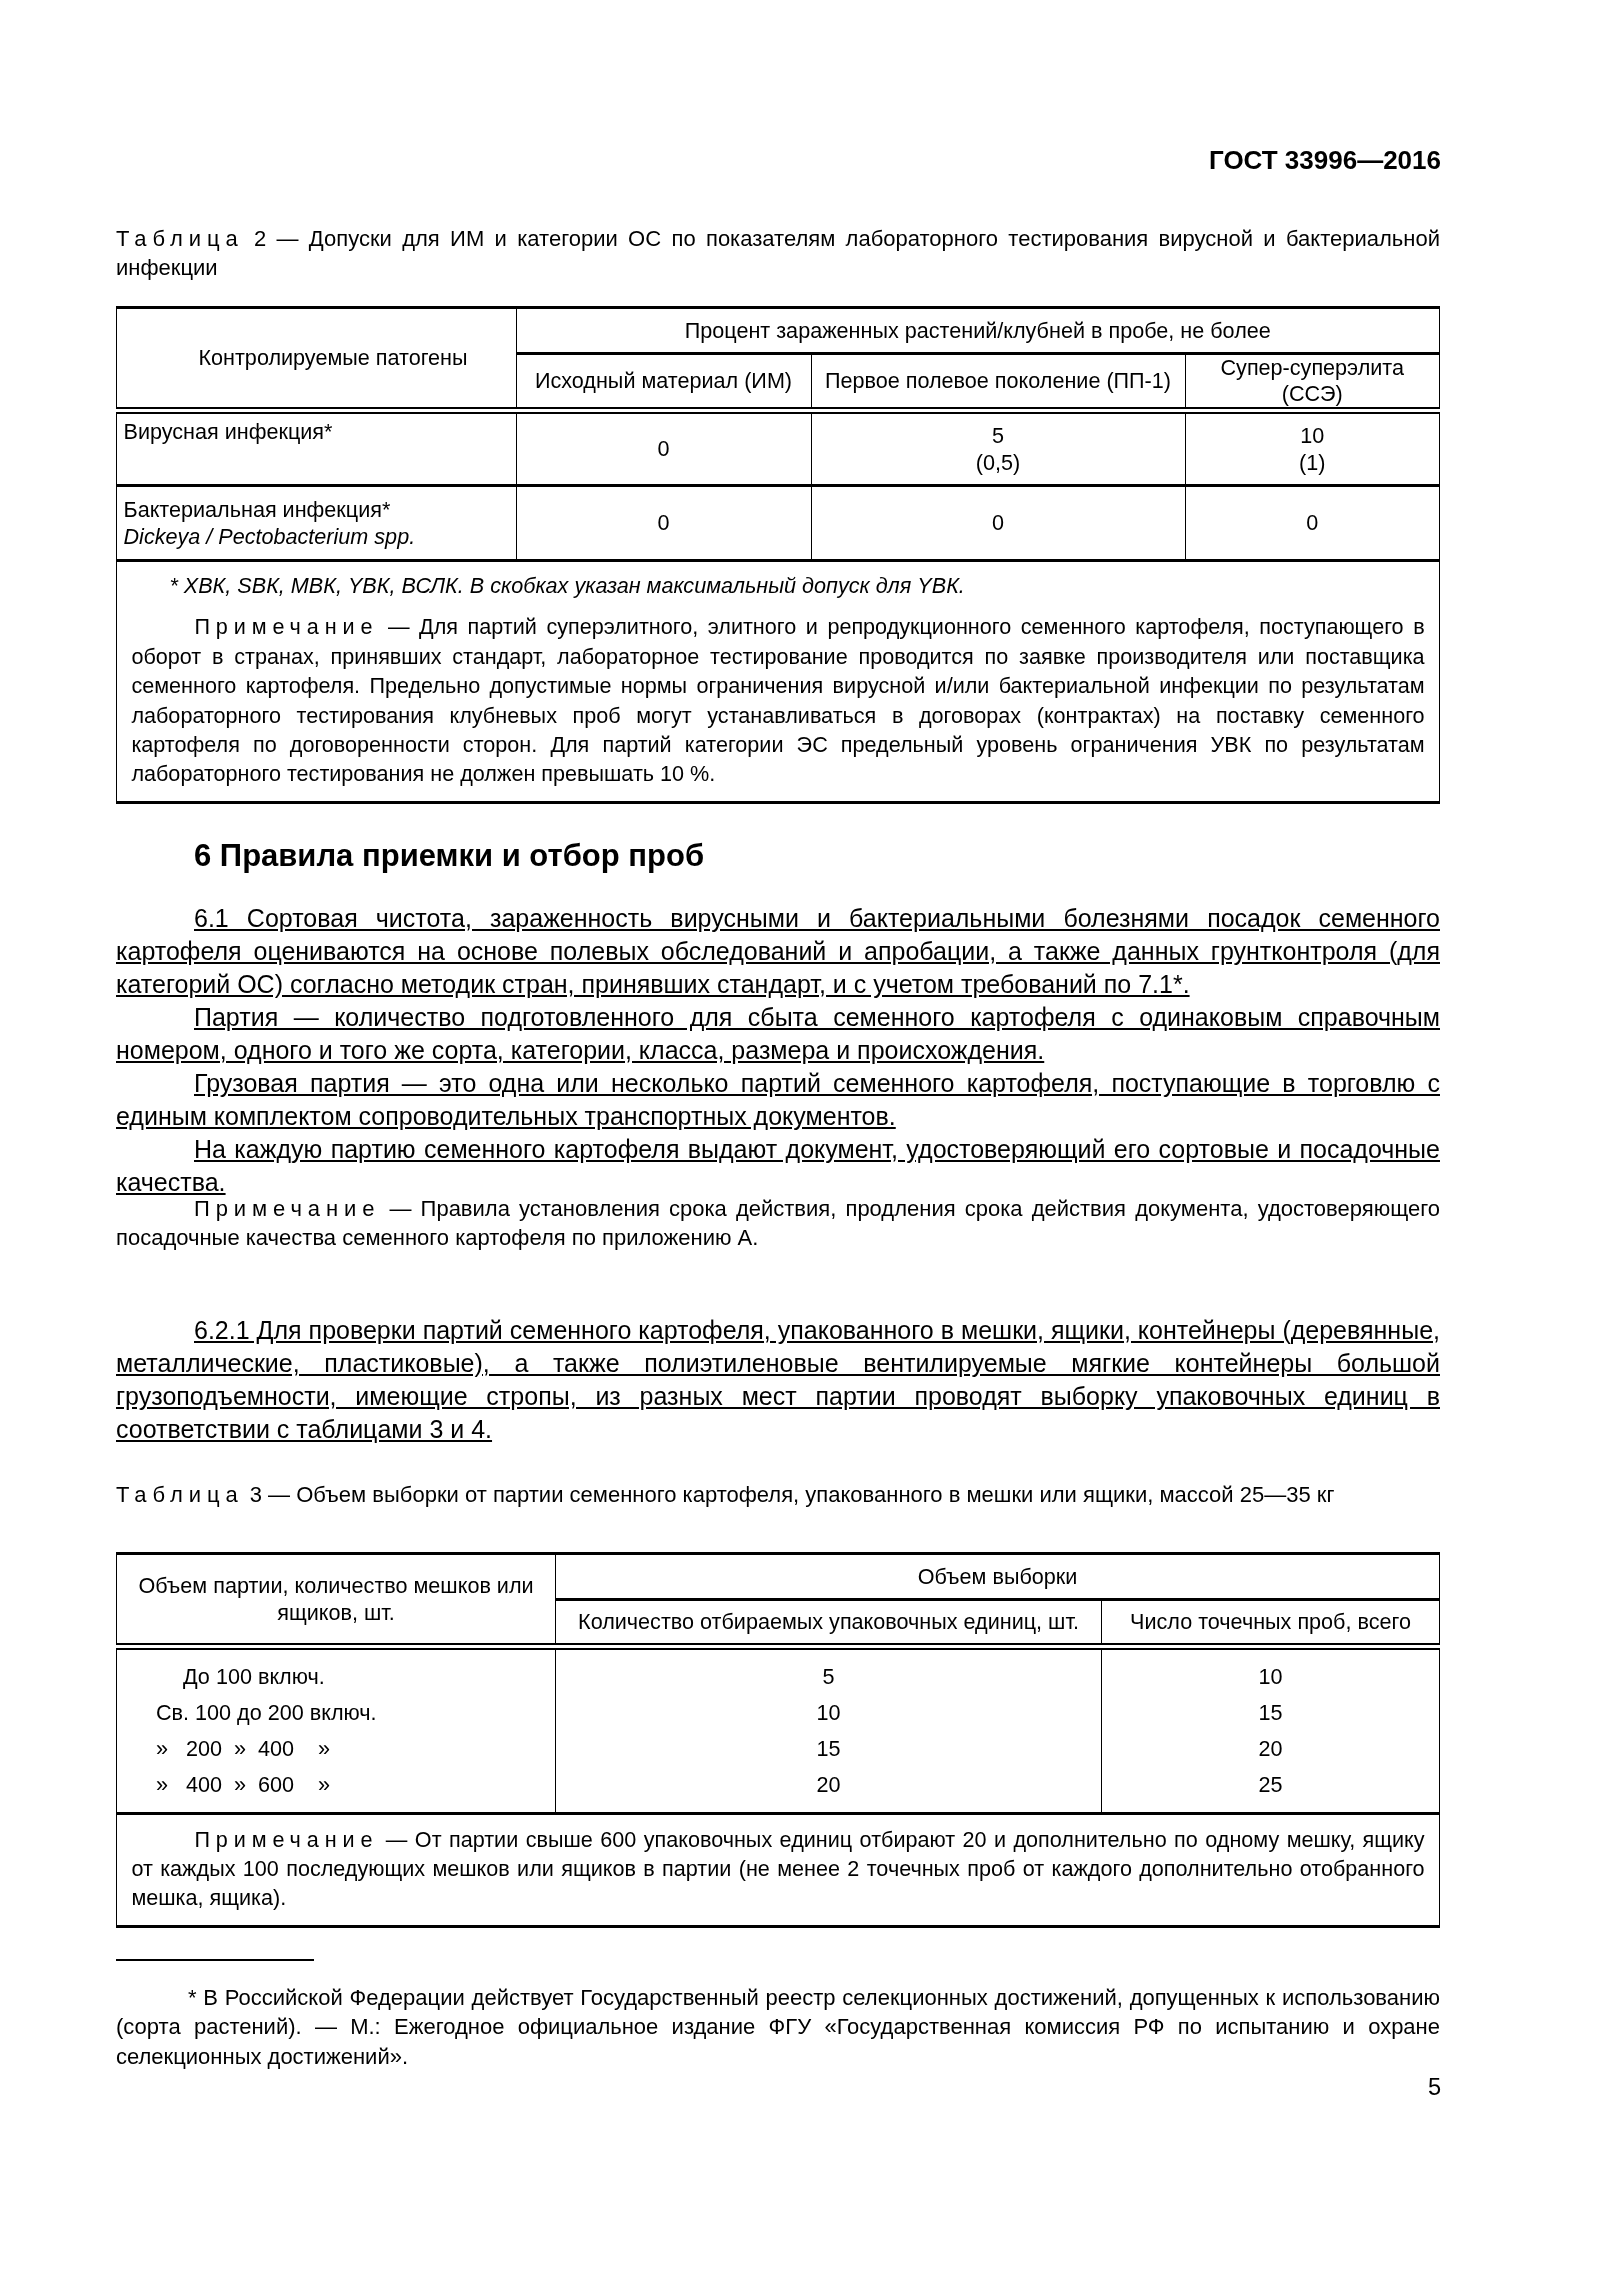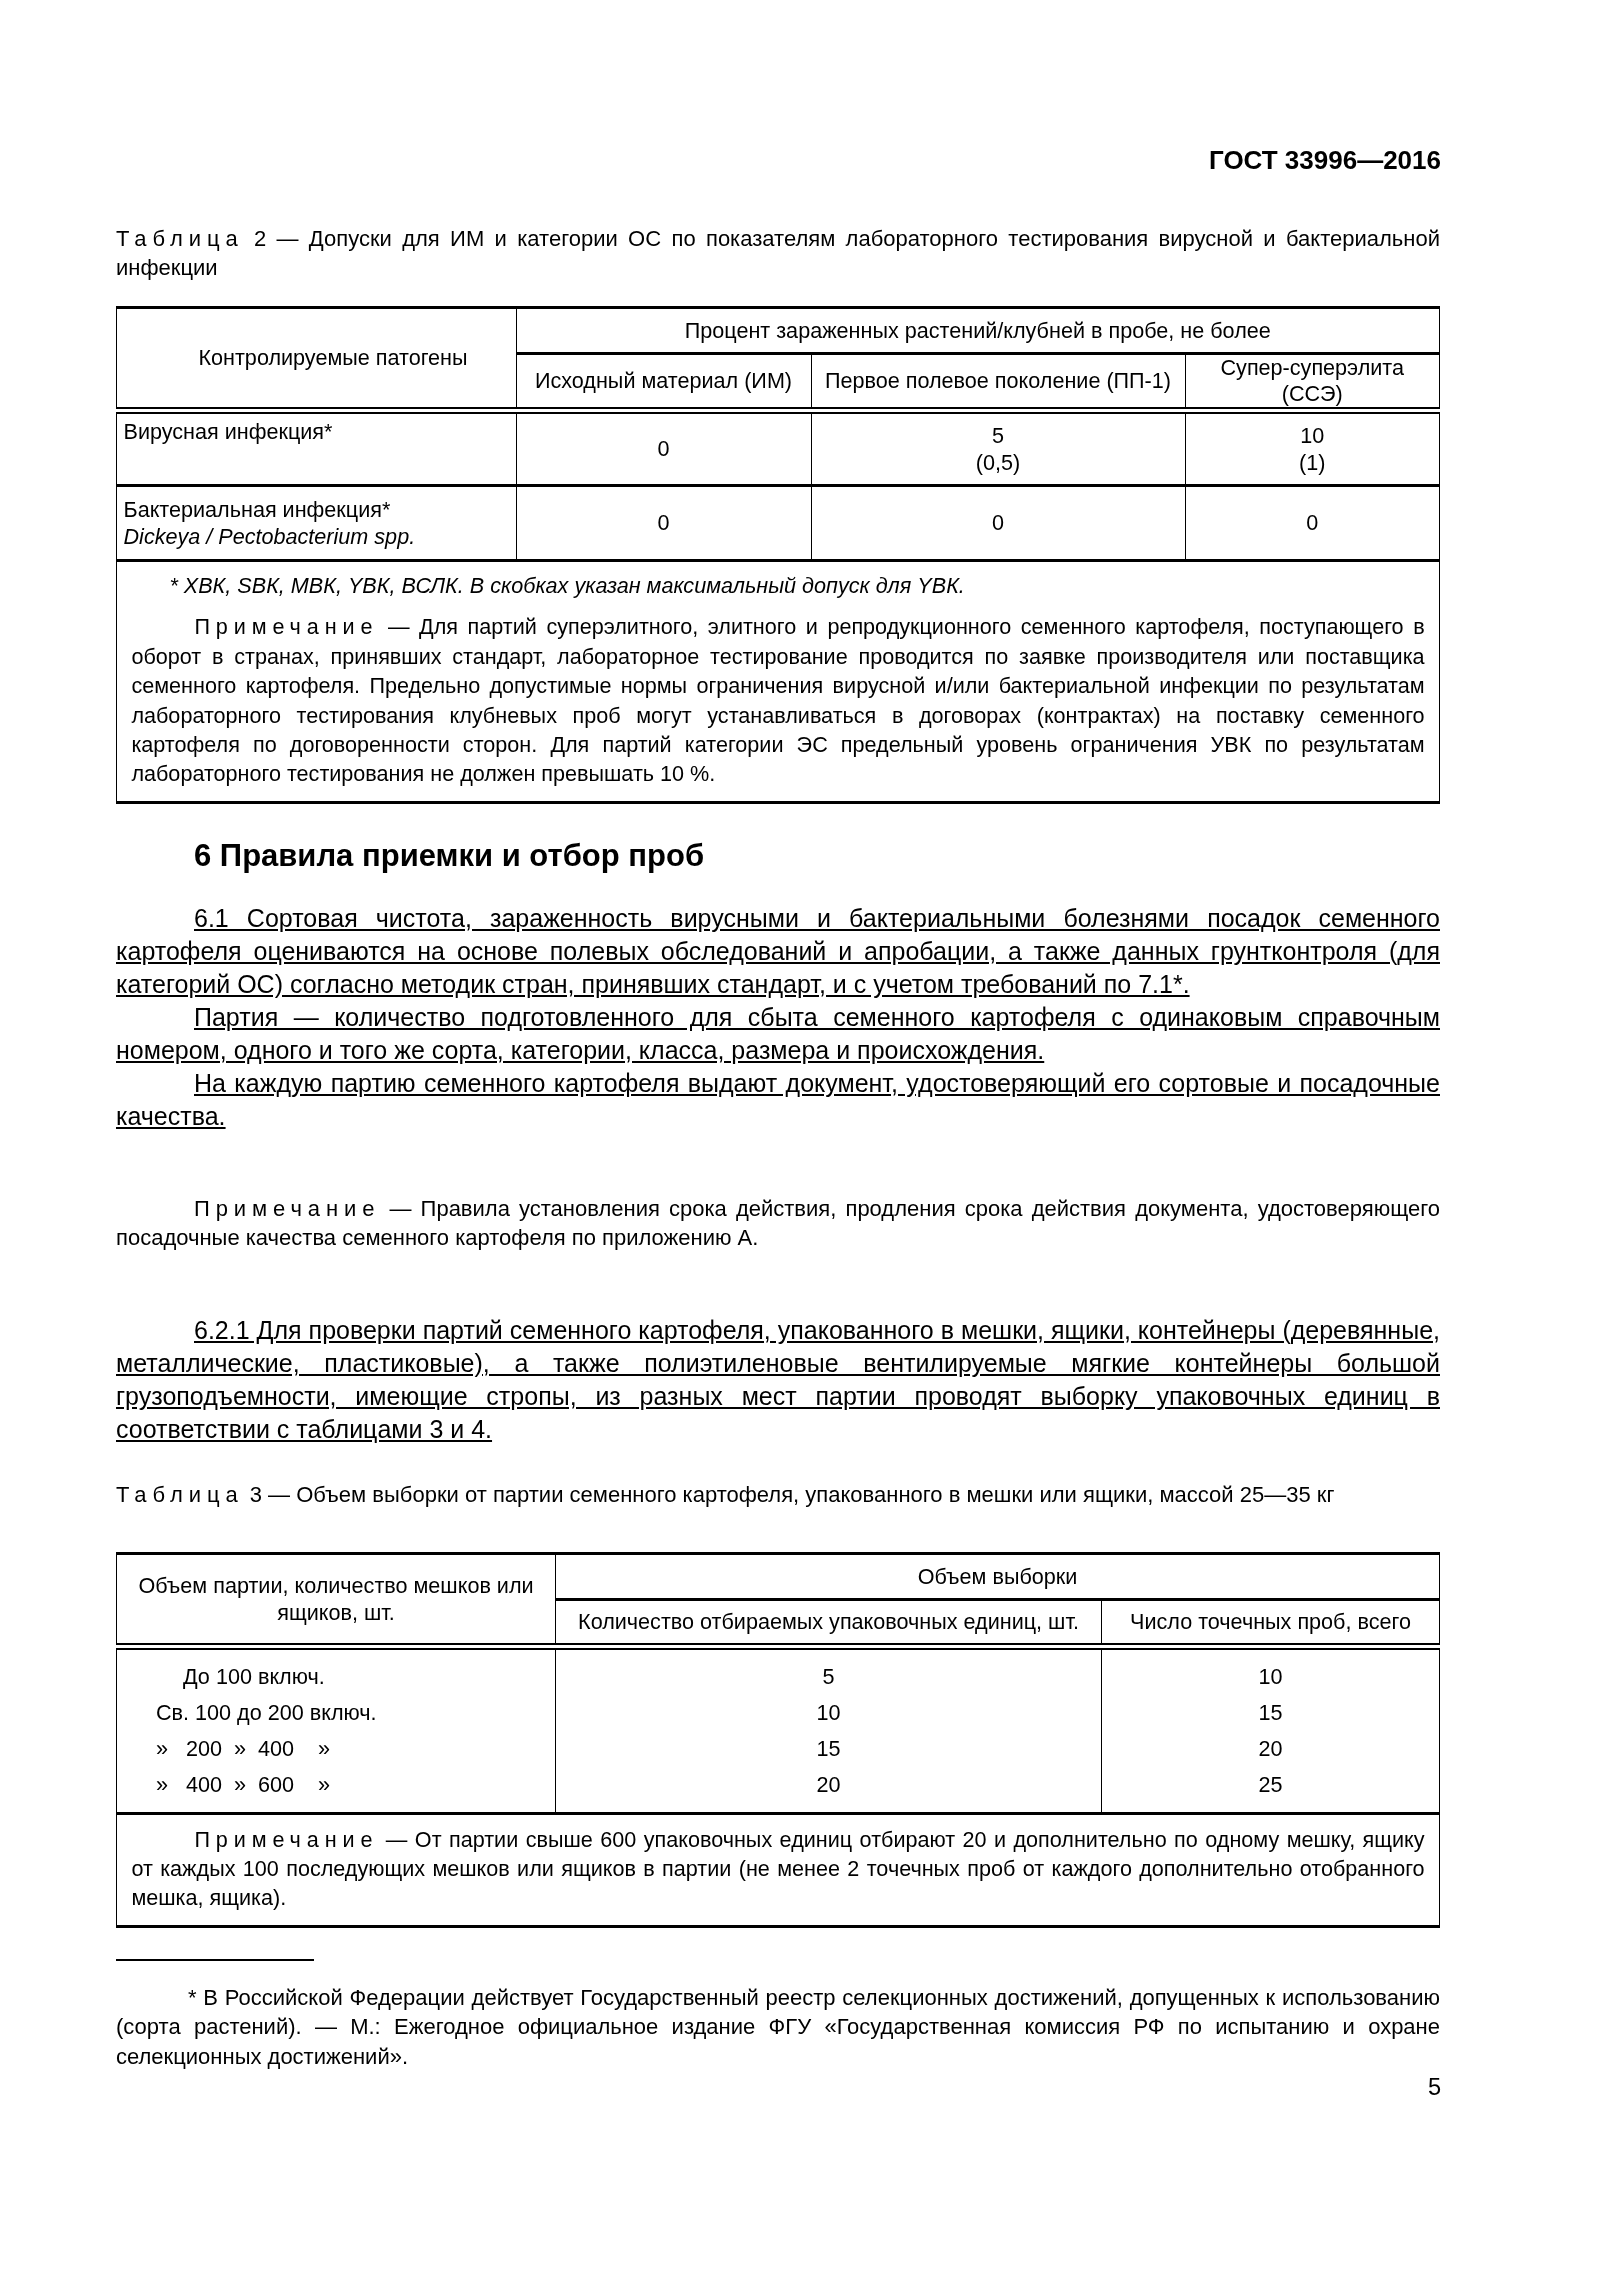--- a/index.html
+++ b/index.html
@@ -76,20 +76,21 @@
     </td>
   </tr>
 </tbody>
   </table>
 
 <div class="abs section-heading">6  Правила приемки и отбор проб</div>
 
 <div class="abs body-text" style="top:902px;">
   <p>6.1  Сортовая чистота, зараженность вирусными и бактериальными болезнями посадок семенного картофеля оцениваются на основе полевых обследований и апробации, а также данных грунтконтроля (для категорий ОС) согласно методик стран, принявших стандарт, и с учетом требований по 7.1*.</p>
   <p>Партия — количество подготовленного для сбыта семенного картофеля с одинаковым справочным номером, одного и того же сорта, категории, класса, размера и происхождения.</p>
+  <p>Грузовая партия — это одна или несколько партий семенного картофеля, поступающие в торговлю с единым комплектом сопроводительных транспортных документов.</p>
   <p>На каждую партию семенного картофеля выдают документ, удостоверяющий его сортовые и посадочные качества.</p>
 </div>
 
 <div class="abs note-text" style="top:1194px;"><span class="spaced">Примечание</span><span> — Правила установления срока действия, продления срока действия документа, удостоверяющего посадочные качества семенного картофеля по приложению А.</span></div>
 
 <div class="abs body-text" style="top:1314px;">
     <p>6.2.1  Для проверки партий семенного картофеля, упакованного в мешки, ящики, контейнеры (деревянные, металлические, пластиковые), а также полиэтиленовые вентилируемые мягкие контейнеры большой грузоподъемности, имеющие стропы, из разных мест партии проводят выборку упаковочных единиц в соответствии с таблицами 3 и 4.</p>
   </div>
 
 <div class="abs caption" style="top:1480px;"><span class="spaced">Таблица</span><span> 3 — Объем выборки от партии семенного картофеля, упакованного в мешки или ящики, массой 25—35 кг</span></div>

